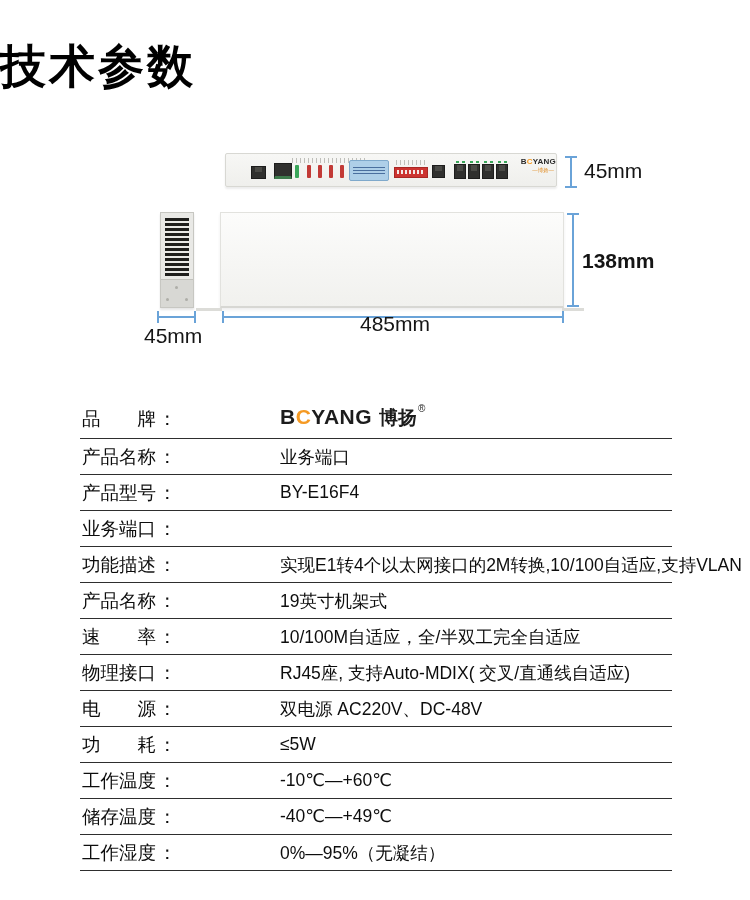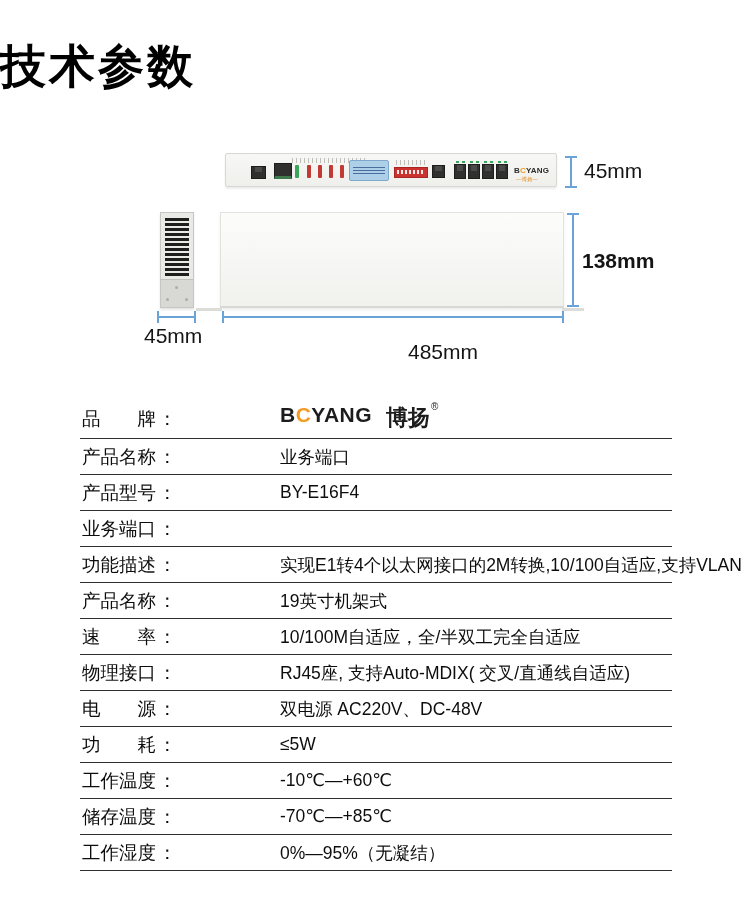--- a/index.html
+++ b/index.html
@@ -49,21 +49,21 @@
   .fp-dip::after {
     content:""; position:absolute; left:2px; top:2px; right:2px; height:4px;
     background:repeating-linear-gradient(90deg,#f3e9e6 0 2px,transparent 2px 4px);
   }
   .fp-console { left:206px; top:11px; width:13px; height:13px; }
   .fp-eth { top:10px; width:12px; height:15px; }
   .fp-eth::before {
     content:""; position:absolute; left:1px; top:-4px; width:3px; height:2px;
     background:#3aa65a; box-shadow:6px 0 0 #3aa65a;
   }
-  .fp-logo { position:absolute; left:288px; top:12px; width:42px; text-align:left; }
+  .fp-logo { position:absolute; left:288px; top:3px; width:42px; text-align:right; }
   .fp-logo-en { font-size:8px; font-weight:700; color:#2b2b2b; letter-spacing:.2px; white-space:nowrap; }
   .fp-logo-en .oc { color:#f59a23; }
   .fp-logo-cn { font-size:6px; color:#e2902c; white-space:nowrap; transform:scale(.9); }
 
   .side-view {
     position:absolute; left:160px; top:212px; width:34px; height:96px;
     background:#e9e9e6; border:1px solid #c7c7c2;
     box-shadow:0 2px 2px rgba(0,0,0,0.10);
   }
   .side-vents {
@@ -97,37 +97,37 @@
   .dim-h::before, .dim-h::after { content:""; position:absolute; top:-5px; width:2px; height:12px; background:#6aa3d8; }
   .dim-h::before { left:0; } .dim-h::after { right:0; }
   .front-dim { left:570px; top:156px; height:32px; }
   .depth-dim { left:572px; top:213px; height:94px; }
   .side-dim  { left:157px; top:316px; width:39px; }
   .width-dim { left:222px; top:316px; width:342px; }
   .dim-label { position:absolute; font-size:21px; color:#151515; white-space:nowrap; }
   .front-dim-label { left:584px; top:159px; }
   .depth-dim-label { left:582px; top:249px;font-weight:bold; }
   .side-dim-label  { left:144px; top:324px; }
-  .width-dim-label { left:360px; top:340px;margin-left:48px; }
+  .width-dim-label { left:360px; top:312px; }
 
   
   .spec-table { position:absolute; left:80px; top:398px; width:592px; }
   .row {
     display:flex; align-items:center; height:36px;
     border-bottom:1px solid #2e2e2e; padding-left:2px;
   }
   .row.brand { height:41px; }
   .lab-wrap { width:118px; flex:none; display:flex; font-size:18.5px; color:#0d0d0d; white-space:nowrap; }
   .lab-chars { display:inline-block; width:76px; white-space:nowrap; overflow:visible; }
   .lab-chars.spread { letter-spacing:2em; }
   .val { font-size:17.5px; color:#0d0d0d; white-space:nowrap; padding-left:80px; }
   .row.brand .val { display:flex; align-items:flex-start; }
   .blogo-b, .blogo-rest { font-size:21px; font-weight:700; color:#1c1c1c; letter-spacing:.5px; }
   .blogo-c { font-size:21px; font-weight:800; color:#f59a23; letter-spacing:.5px; }
-  .blogo-cn { font-size:22px; font-weight:700; color:#1c1c1c; margin-left:14px; }
+  .blogo-cn { font-size:19px; font-weight:700; color:#1c1c1c; margin-left:7px; }
   .blogo-reg { font-size:10px; color:#1c1c1c; margin-left:1px; transform:translateY(-2px); }
 </style>
 </head>
 <body>
 
 <div class="page">
 
   <h1 class="title">技术参数</h1>
 
   <div class="diagram">
@@ -278,21 +278,21 @@
           <span class="lab-colon">：</span>
         </div>
       <div class="val">-10℃—+60℃</div>
     </div>
 
     <div class="row">
       <div class="lab-wrap">
           <span class="lab-chars">储存温度</span>
           <span class="lab-colon">：</span>
         </div>
-      <div class="val">-70℃—+85℃</div>
+      <div class="val">-40℃—+49℃</div>
     </div>
 
     <div class="row">
       <div class="lab-wrap">
           <span class="lab-chars">工作湿度</span>
           <span class="lab-colon">：</span>
         </div>
       <div class="val">0%—95%（无凝结）</div>
     </div>
   </div>

